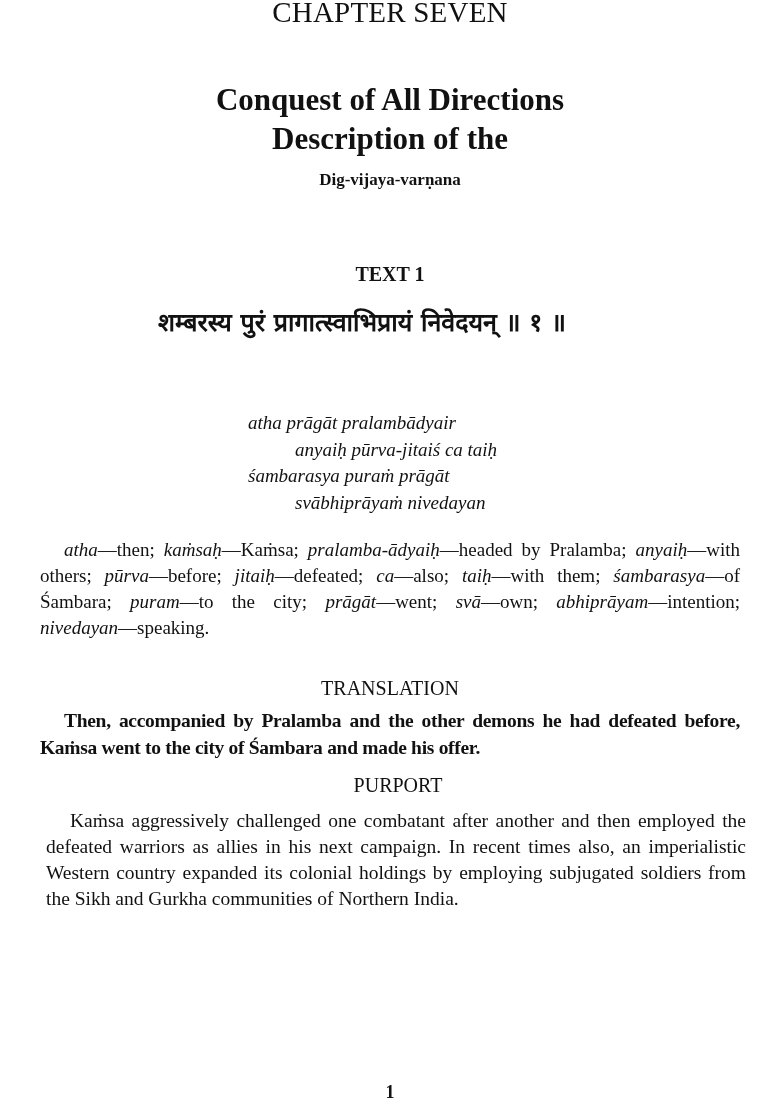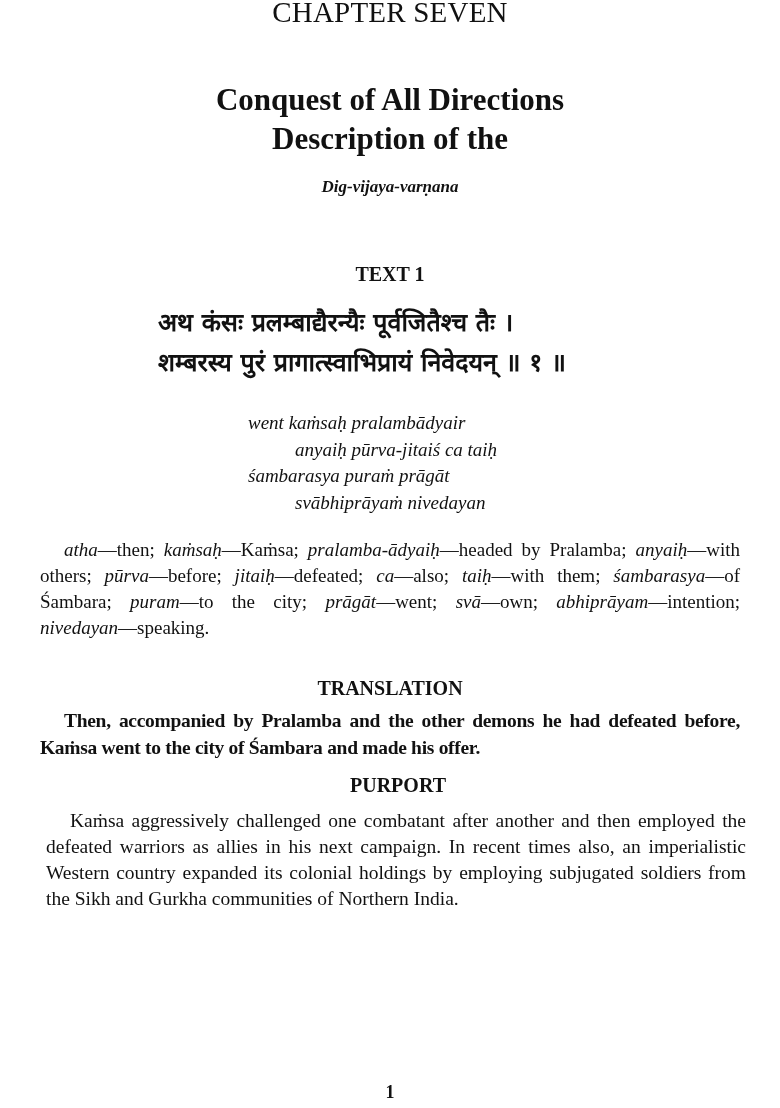--- a/index.html
+++ b/index.html
@@ -23,24 +23,23 @@
       letter-spacing: 0.2px;
       font-weight: normal;
     }
     .chapter-title {
       top: 80px;
       font-size: 31px;
       font-weight: bold;
       line-height: 39px;
     }
     .chapter-subtitle {
-      top: 177px;
+      top: 170px;
       font-size: 17px;
       font-weight: bold;
-      font-style: italic;
     }
     .text-number {
       top: 263px;
       font-size: 20px;
       font-weight: bold;
     }
     .devanagari {
       top: 303px;
       left: 158px;
       width: 500px;
@@ -69,21 +68,21 @@
       width: 700px;
       font-size: 19px;
       line-height: 26px;
       text-align: justify;
       text-indent: 24px;
     }
     .synonyms i { font-style: italic; }
 
     .section-heading {
       font-size: 20px;
-      font-weight: bold;
+      font-weight: normal;
     }
     .translation-heading { top: 677px; }
     .purport-heading { top: 774px; padding-left: 8px; }
 
     .translation {
       position: absolute;
       top: 707px;
       left: 40px;
       width: 700px;
       font-size: 19.5px;
@@ -120,26 +119,25 @@
 <div class="abs chapter-title">
   <div>Conquest of All Directions</div>
   <div>Description of the</div>
 </div>
 
 <div class="abs chapter-subtitle">Dig-vijaya-varṇana</div>
 
 <div class="abs text-number">TEXT 1</div>
 
 <div class="abs devanagari">
-  <div>अथ कंसः प्रलम्बाद्यैरन्यैः पूर्वजितैश्च तैः ।</div>
   <div>शम्बरस्य पुरं प्रागात्स्वाभिप्रायं निवेदयन् ॥ १ ॥</div>
 </div>
 
 <div class="transliteration">
-  <div>went kaṁsaḥ pralambādyair</div>
+  <div>atha prāgāt pralambādyair</div>
   <div class="indent">anyaiḥ pūrva-jitaiś ca taiḥ</div>
   <div>śambarasya puraṁ prāgāt</div>
   <div class="indent">svābhiprāyaṁ nivedayan</div>
 </div>
 
 <div class="synonyms" id="synonyms"><i>atha</i><span>—then; </span><i>kaṁsaḥ</i><span>—Kaṁsa; </span><i>pralamba-ādyaiḥ</i><span>—headed by Pralamba; </span><i>anyaiḥ</i><span>—with others; </span><i>pūrva</i><span>—before; </span><i>jitaiḥ</i><span>—defeated; </span><i>ca</i><span>—also; </span><i>taiḥ</i><span>—with them; </span><i>śambarasya</i><span>—of Śambara; </span><i>puram</i><span>—to the city; </span><i>prāgāt</i><span>—went; </span><i>svā</i><span>—own; </span><i>abhiprāyam</i><span>—intention; </span><i>nivedayan</i><span>—speaking.</span></div>
 
 <div class="abs section-heading translation-heading">TRANSLATION</div>
 
 <div class="translation">Then, accompanied by Pralamba and the other demons he had defeated before, Kaṁsa went to the city of Śambara and made his offer.</div>

